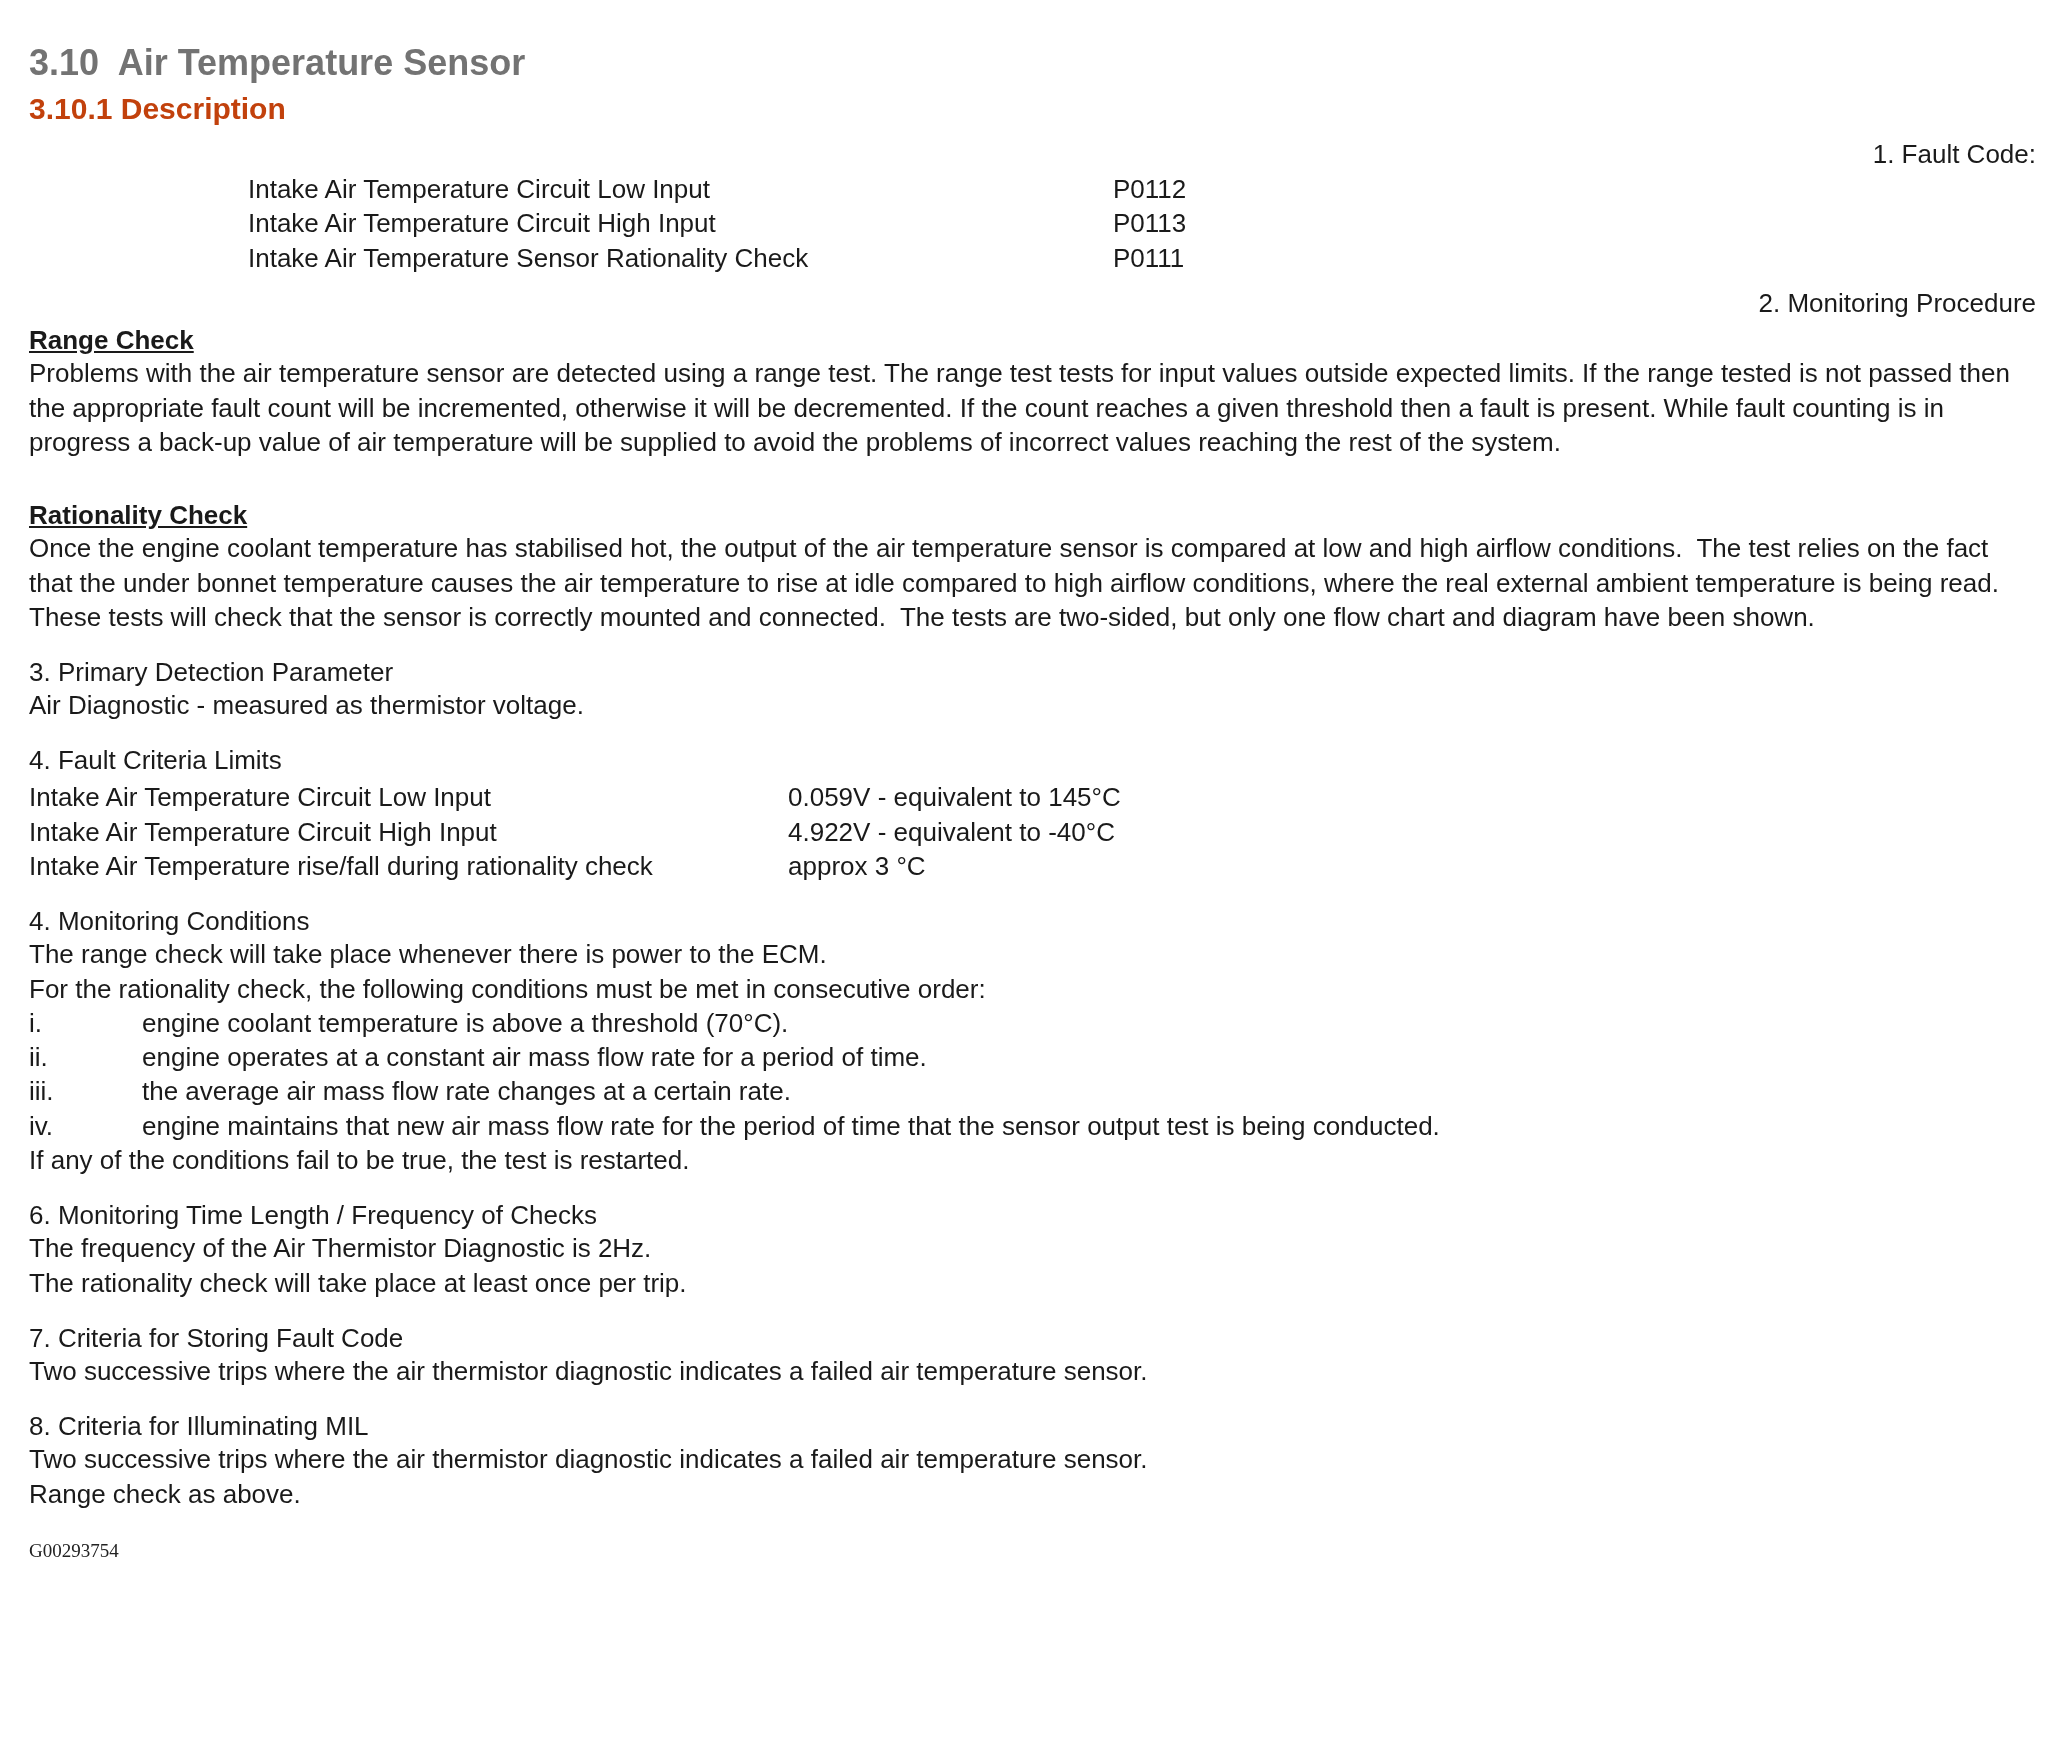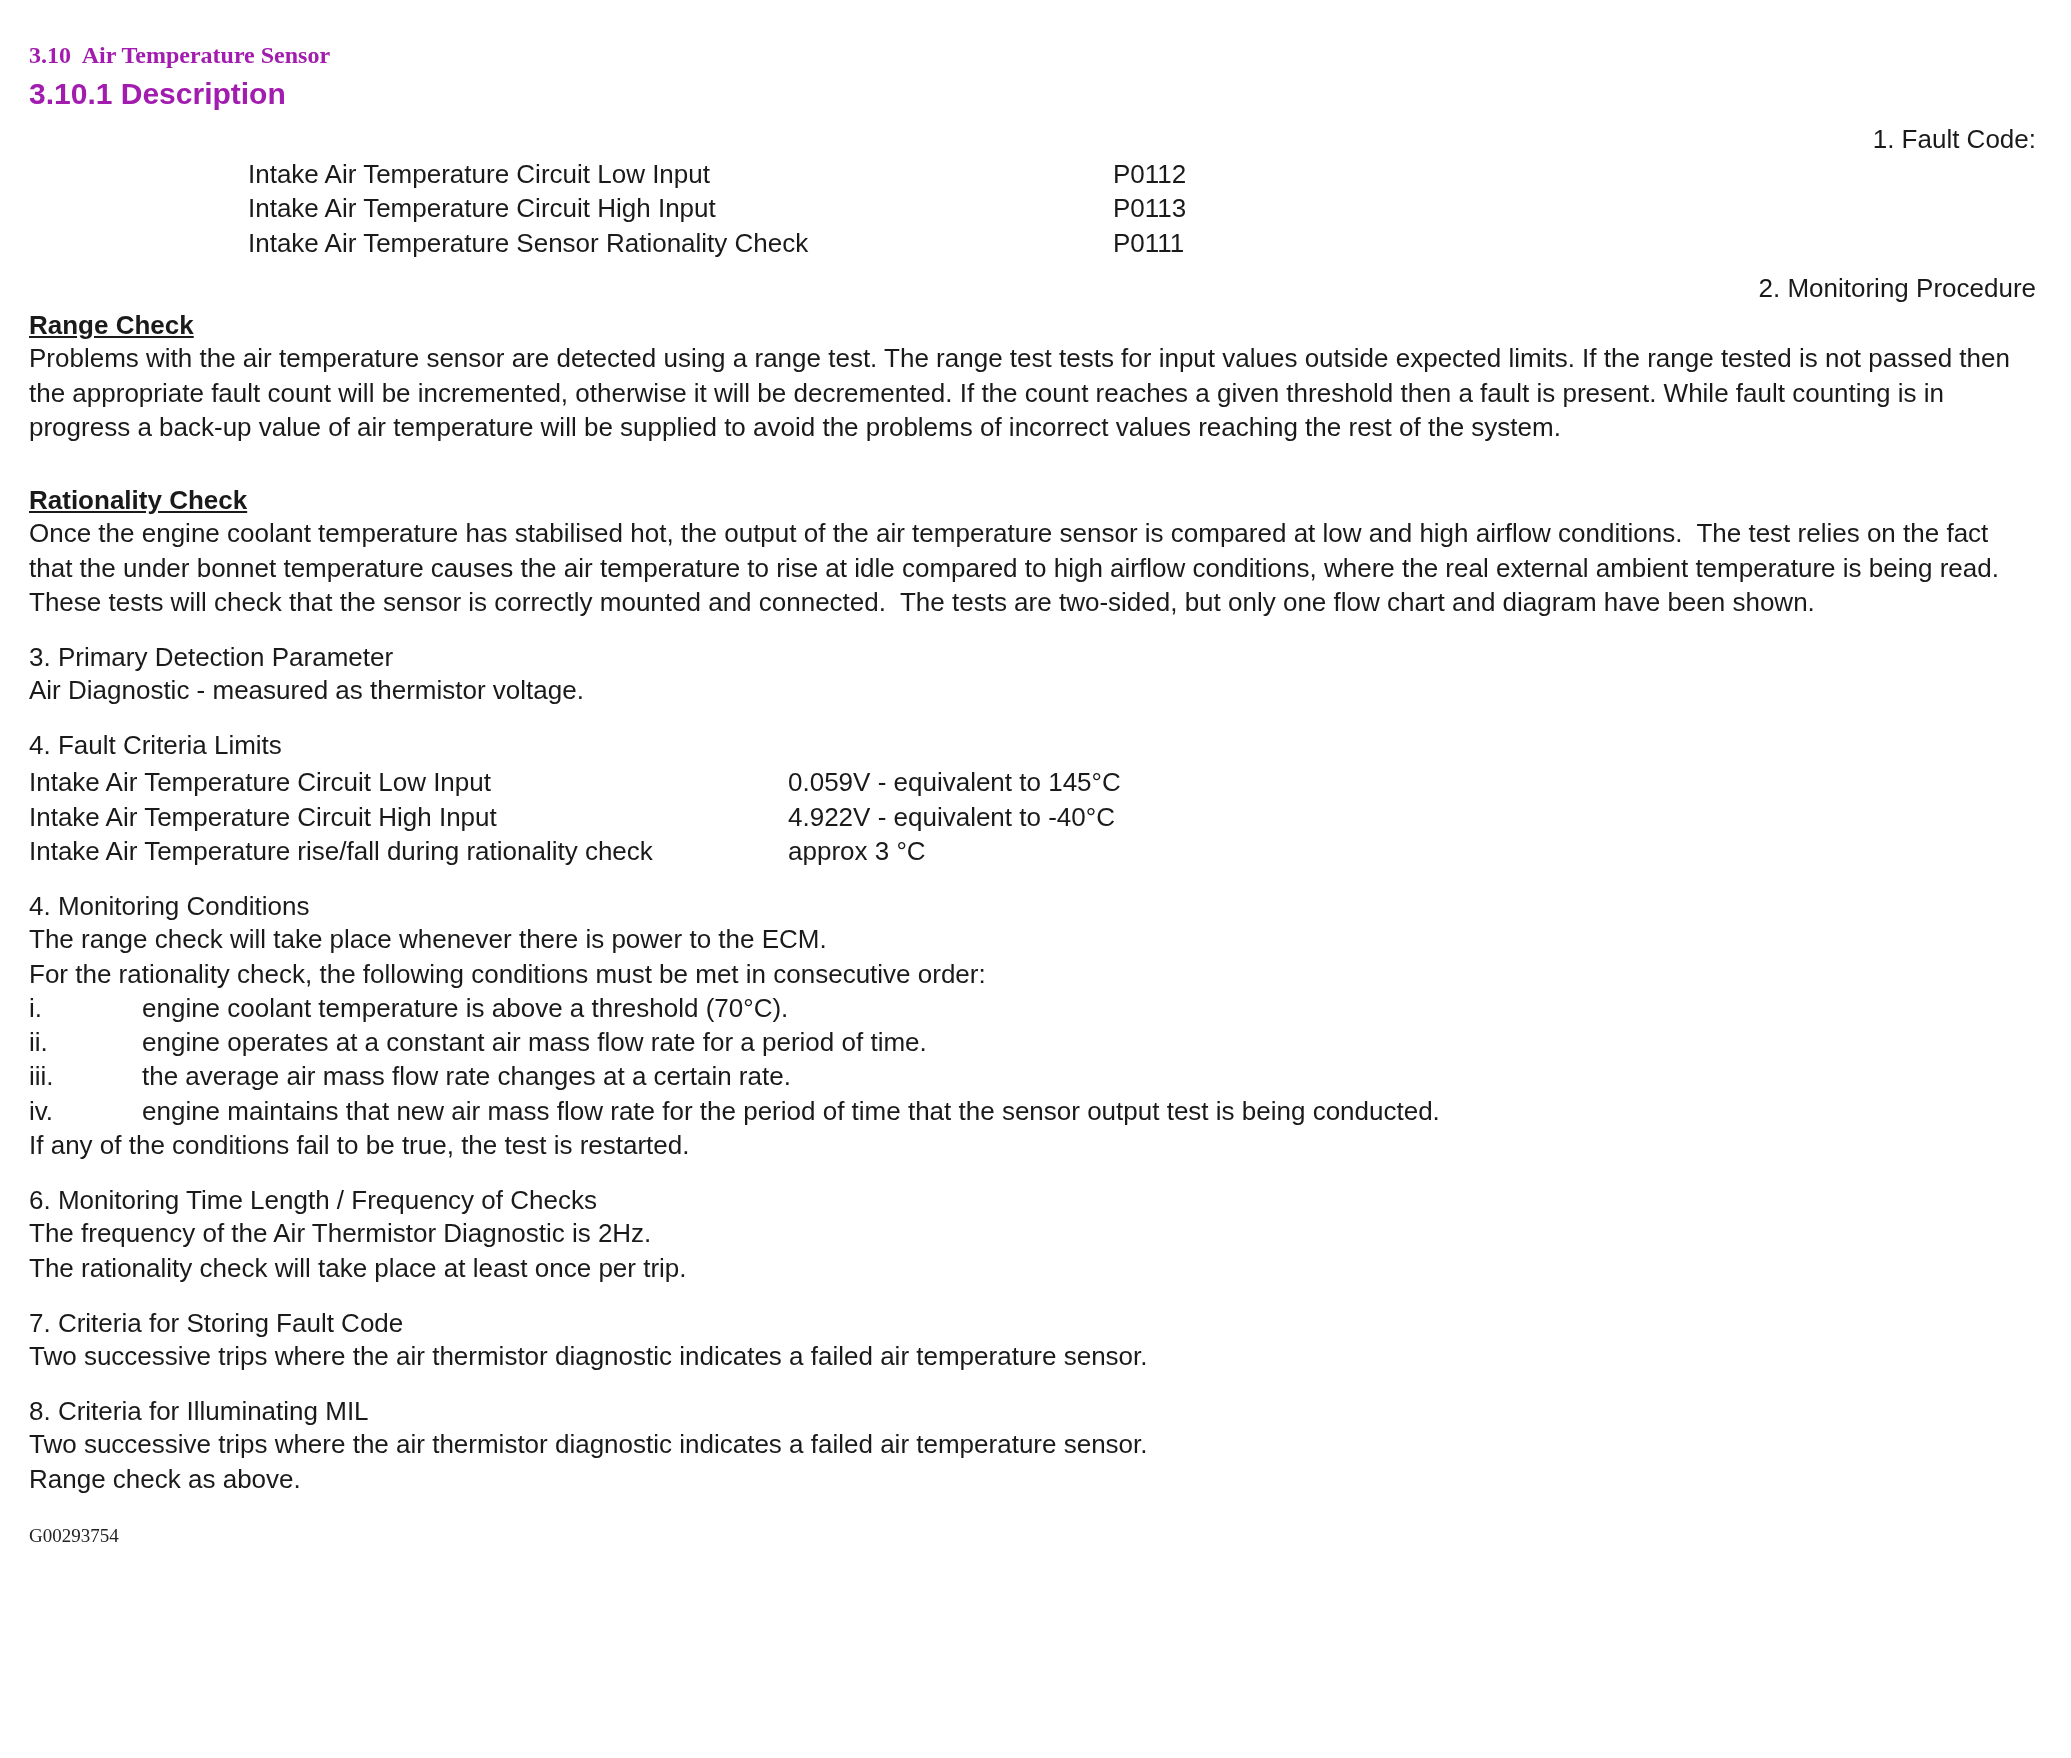--- a/index.html
+++ b/index.html
@@ -8,31 +8,30 @@
     width: 2071px;
     height: 1758px;
     font-family: "Liberation Sans", sans-serif;
     color: #1a1a1a;
     overflow: hidden;
   }
   .doc {
     padding: 42px 35px 0 29px;
   }
   .doc-title {
-    font-size: 24px;
+    font-size: 36px;
     font-weight: bold;
     white-space: pre;
-    color: #a21caf;
-    font-family: Liberation Serif, serif;
+    color: #737373;
   }
   .doc-subtitle {
     font-size: 30px;
     font-weight: bold;
     margin-top: 7.7px;
-    color: #a21caf;
+    color: #c2410c;
   }
   .sec-heading {
     font-size: 26px;
     font-weight: normal;
     margin-top: 23px;
   }
   .sec-heading.tight { margin-top: 13.4px; text-align: right; }
   .check-heading {
     font-size: 26px;
     font-weight: bold;

